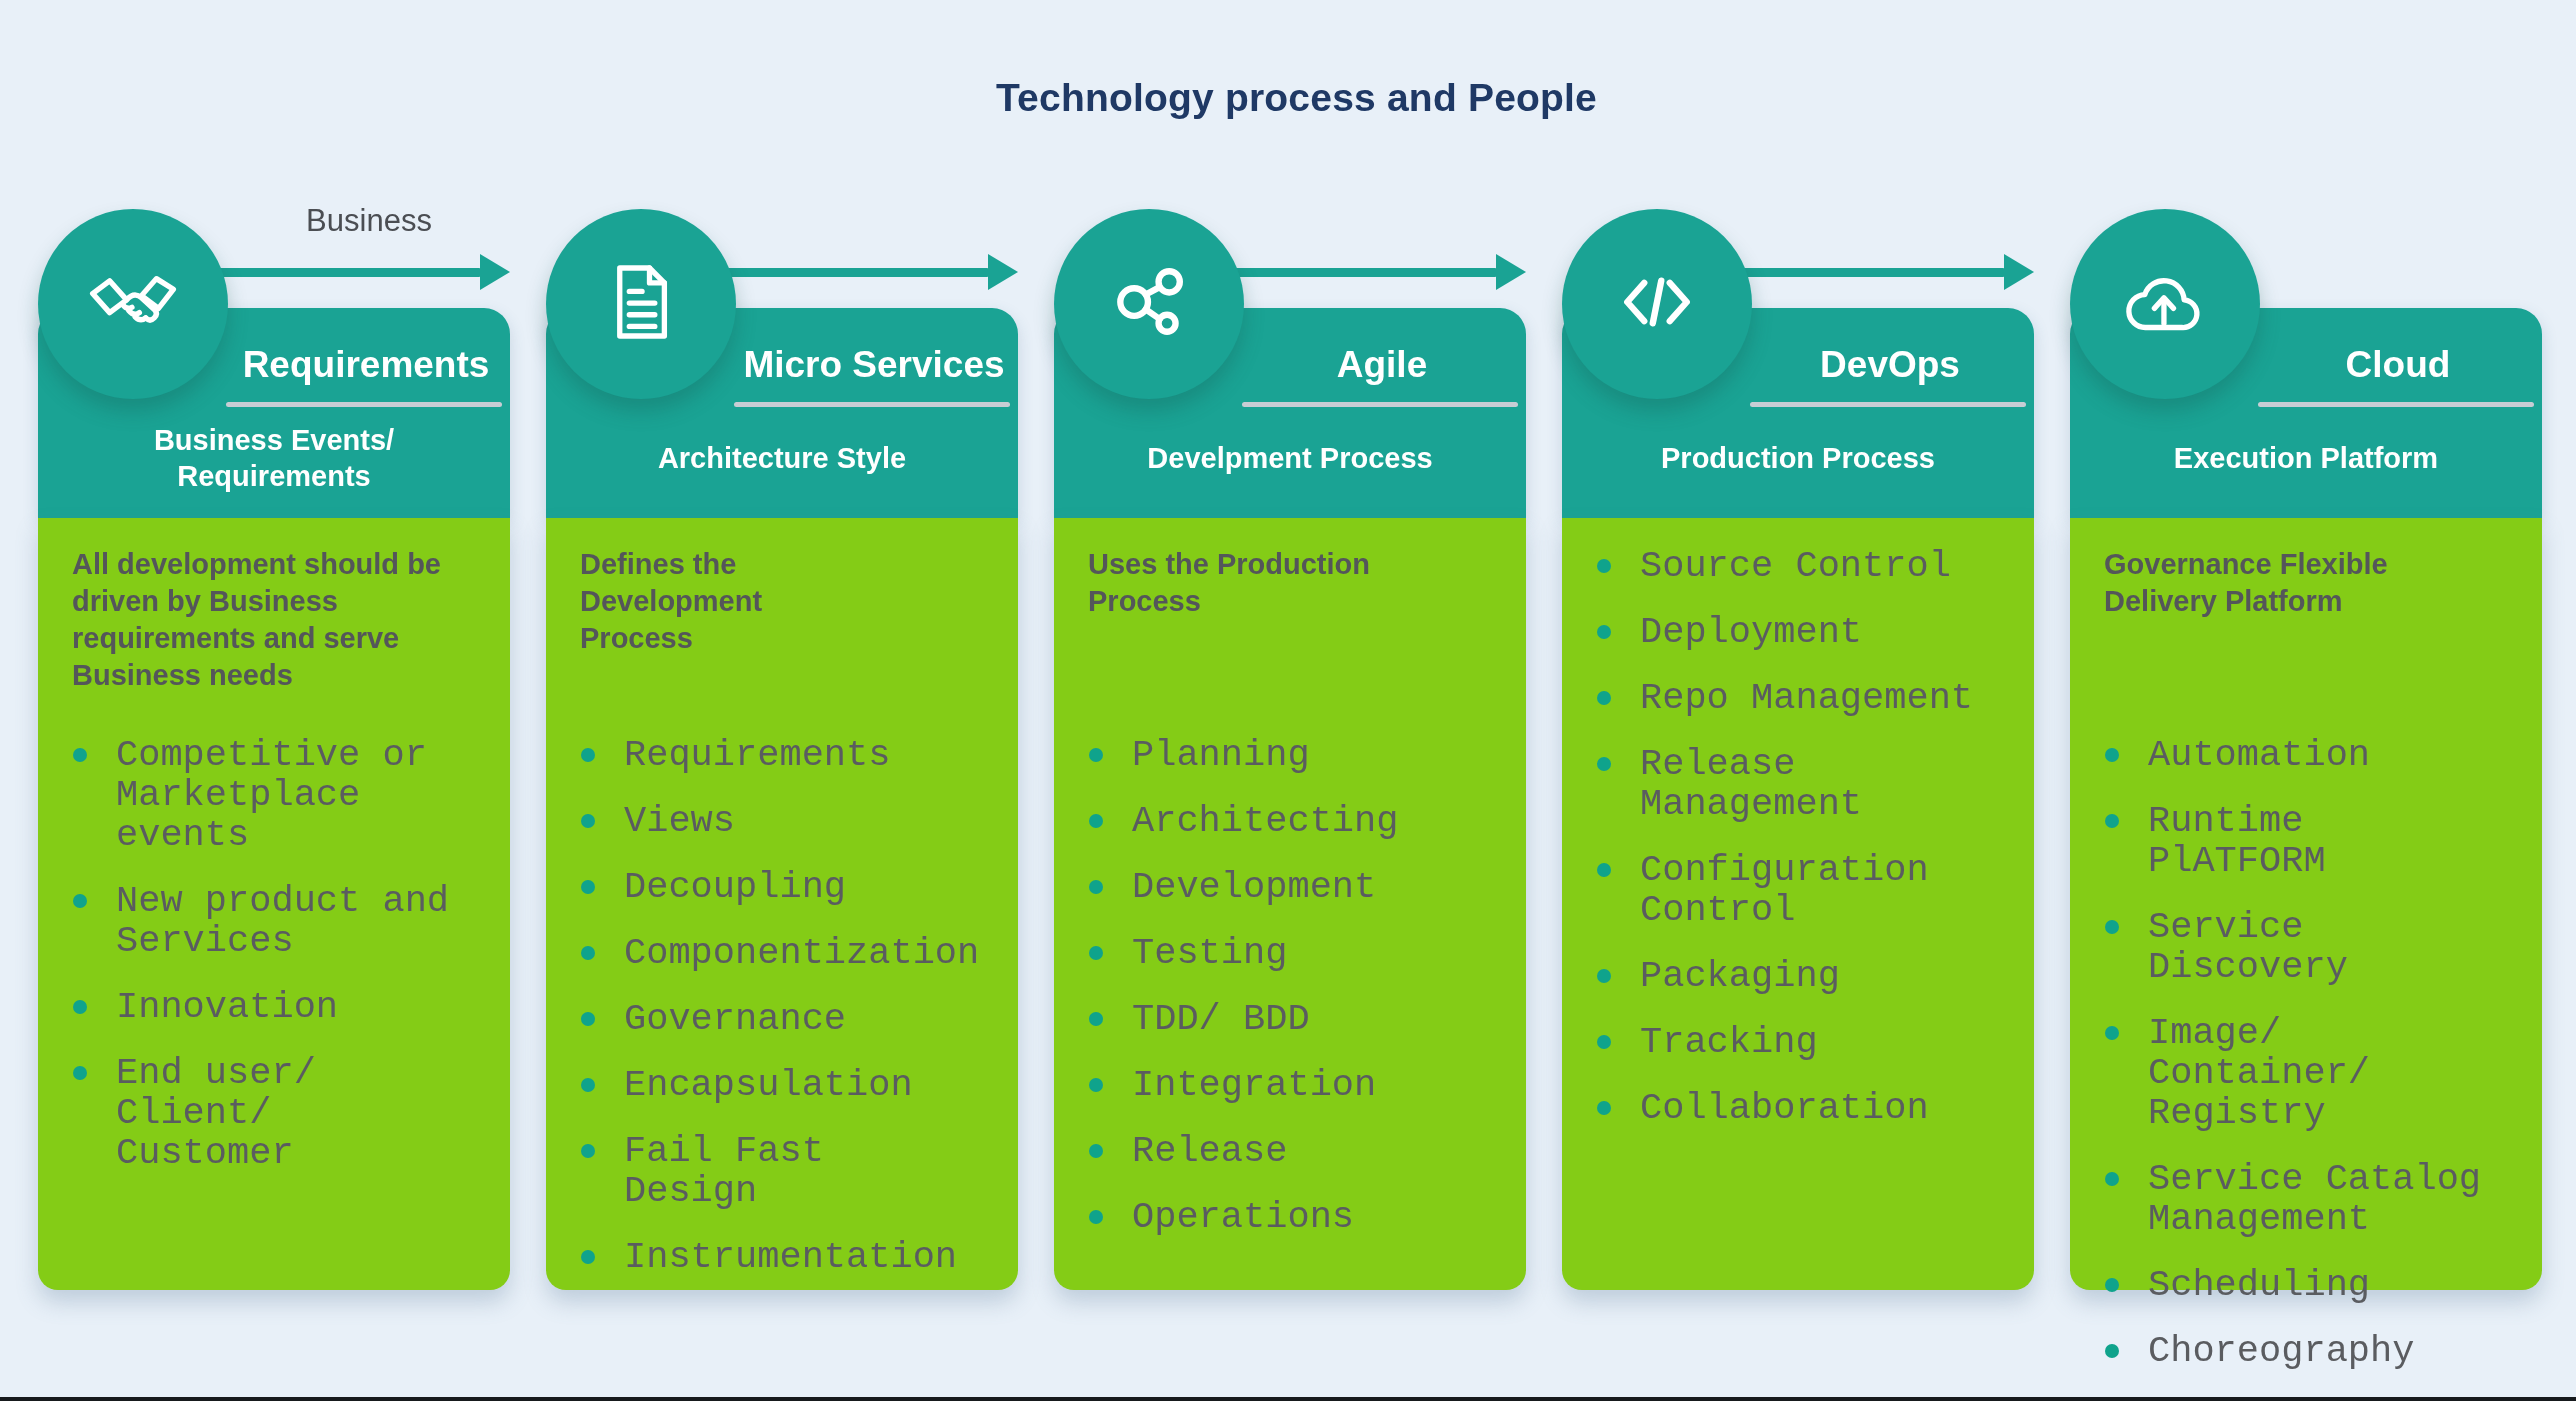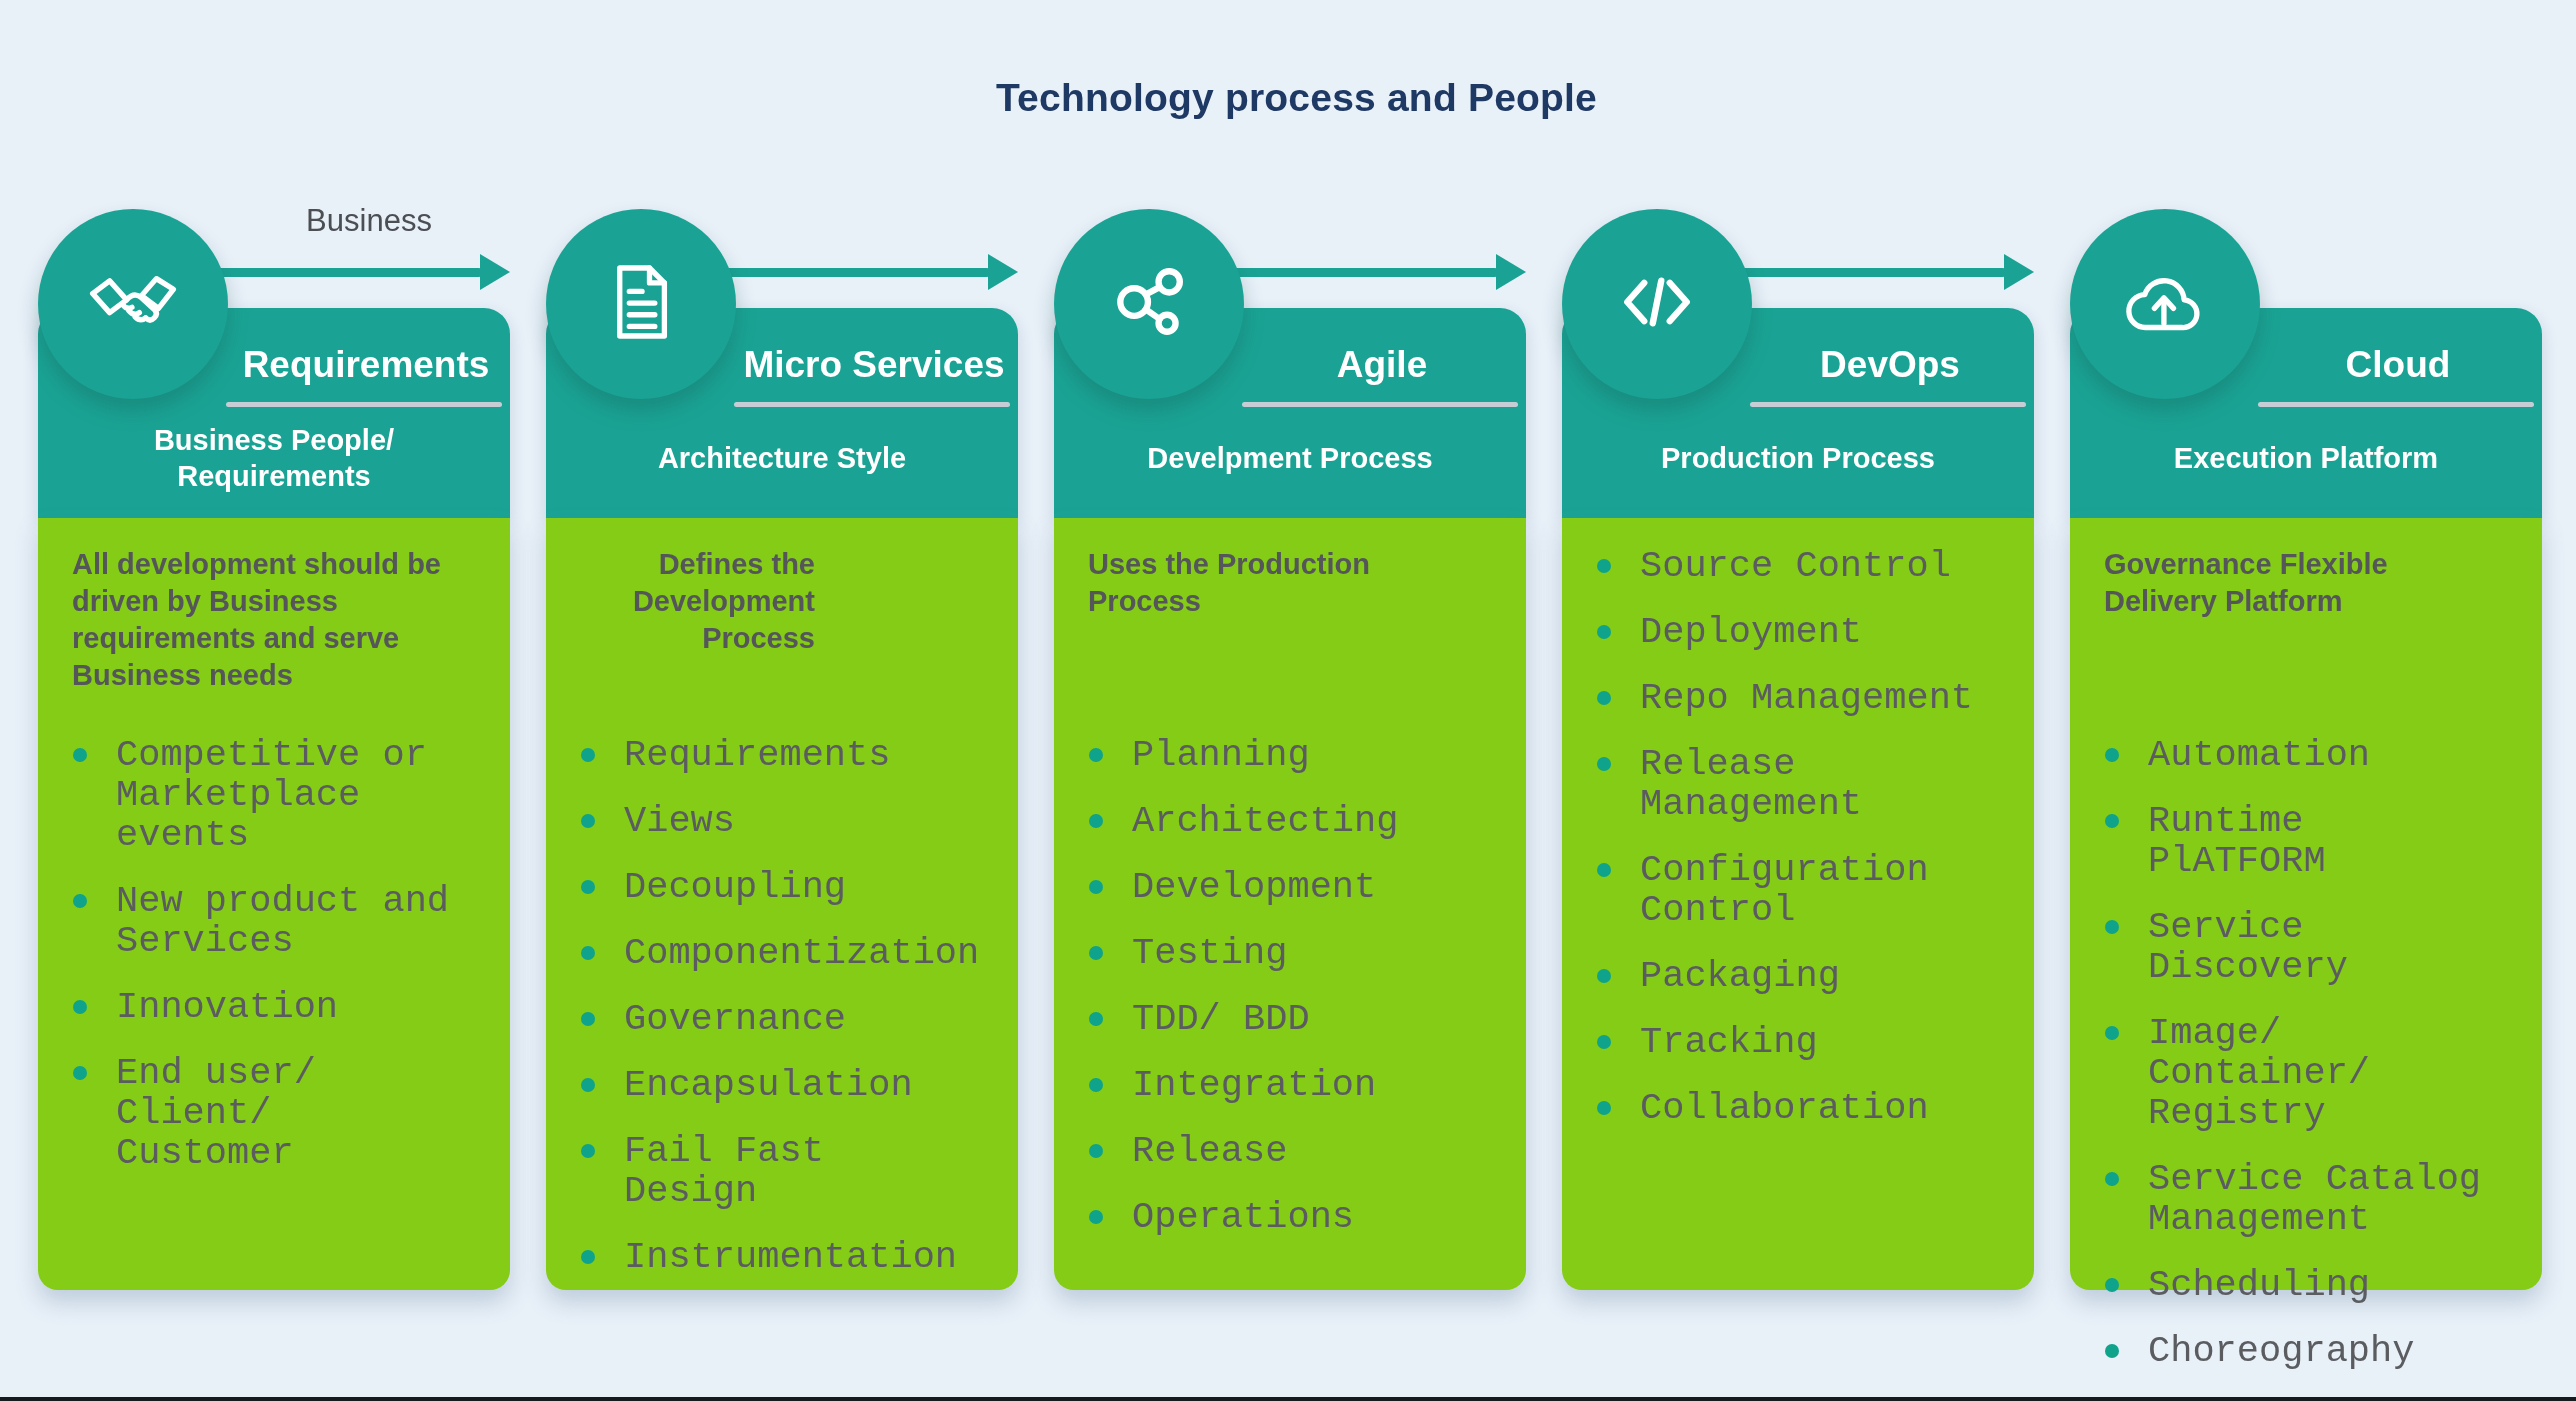--- a/index.html
+++ b/index.html
@@ -122,21 +122,21 @@
     padding: 28px 24px 0 34px;
   }
   .desc {
     font-size: 29px;
     font-weight: 700;
     color: #54565A;
     line-height: 37px;
     min-height: 189px;
   }
   .col-1 .desc { max-width: 372px; }
-  .col-2 .desc { max-width: 235px; text-align: right; }
+  .col-2 .desc { max-width: 235px; }
   .col-3 .desc { max-width: 330px; }
   .col-4 .desc { max-width: 335px; }
   .col-5 .desc { max-width: 330px; }
   .bullet-list { list-style: none; }
   .bullet-item {
     position: relative;
     padding-left: 44px;
     padding-right: 24px;
     margin-bottom: 26px;
     font-size: 37px;
@@ -177,21 +177,21 @@
           <path d="M50 62 q5 5 10 1"></path>
           <path d="M44 56 q5 6 10 2"></path>
           <path d="M38 50 q4 6 9 3"></path>
         </svg>
       </span>
     </div>
     <div class="hdr">
       <div class="hdr-title">Requirements</div>
       <div class="hdr-rule"></div>
       <div class="hdr-sub">
-          <span>Business People/ Requirements</span>
+          <span>Business Events/ Requirements</span>
         </div>
     </div>
     <div class="body-card">
       <p class="desc">All development should be driven by Business requirements and serve Business needs</p>
       <ul class="bullet-list">
           <li class="bullet-item"><span class="dot"></span><span class="bullet-text">Competitive or Marketplace events</span></li>
           <li class="bullet-item"><span class="dot"></span><span class="bullet-text">New product and Services</span></li>
           <li class="bullet-item"><span class="dot"></span><span class="bullet-text">Innovation</span></li>
           <li class="bullet-item"><span class="dot"></span><span class="bullet-text">End user/ Client/ Customer</span></li>
         </ul>

